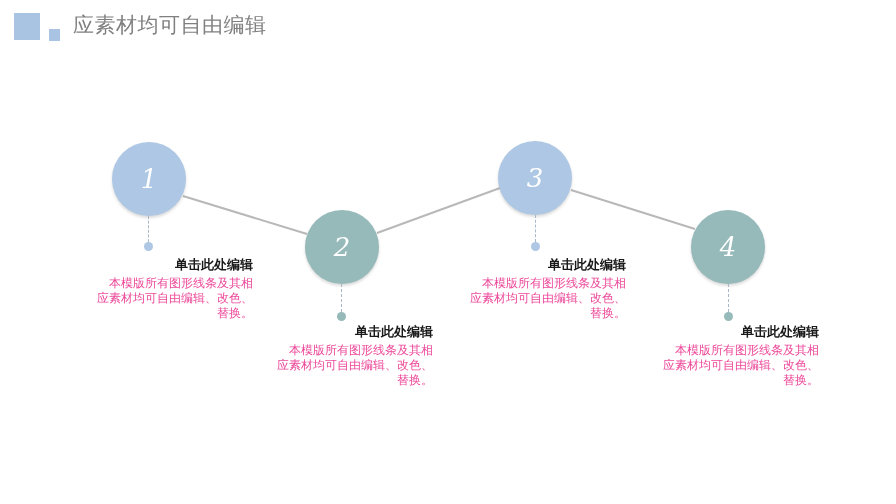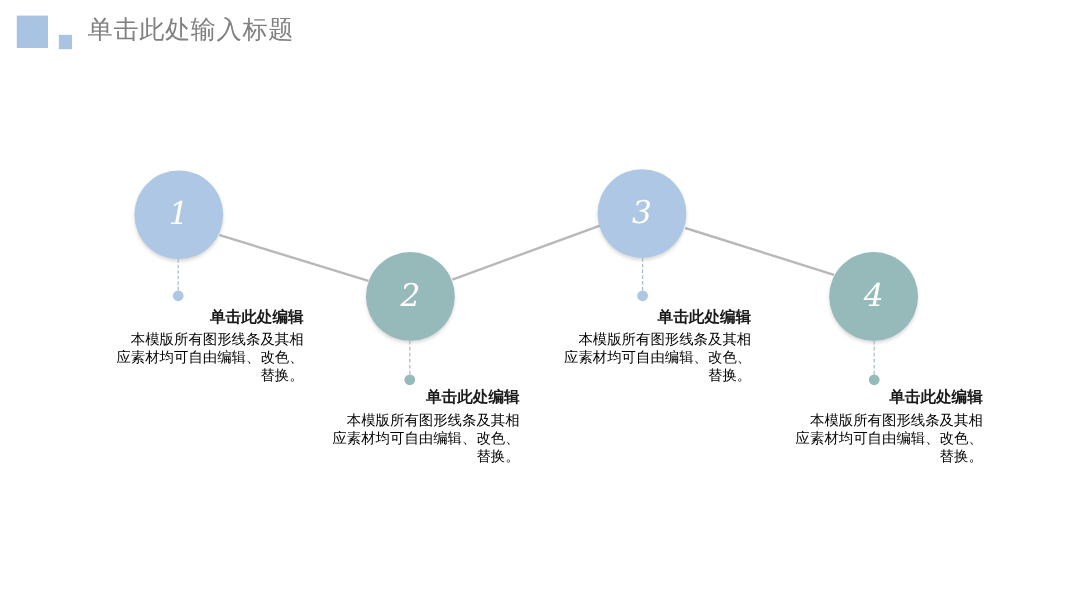--- a/index.html
+++ b/index.html
@@ -18,28 +18,28 @@
       box-shadow: 0 2px 3px rgba(0,0,0,0.15);
     }
     .c-blue { background: #adc7e4; }
     .c-teal { background: #96b9ba; }
     .stem { position: absolute; width: 0; border-left: 1px dashed #a9b8c6; }
     .dot { position: absolute; width: 9px; height: 9px; border-radius: 50%; }
     .d-blue { background: #adc7e4; }
     .d-teal { background: #96b9ba; }
     .block { position: absolute; width: 180px; text-align: right; }
     .block .h { font-size: 13px; font-weight: bold; color: #1a1a1a; line-height: 18px; margin-bottom: 2px; }
-    .block .b { font-size: 12px; color: #000000; line-height: 15px; }
+    .block .b { font-size: 12px; color: #ec4899; line-height: 15px; }
   </style>
 </head>
 <body>
 
 <div class="sq-big"></div>
 <div class="sq-small"></div>
-<div class="title">单击此处输入标题</div>
+<div class="title">应素材均可自由编辑</div>
 
 <svg class="lines" width="896" height="504">
   <line x1="183" y1="196" x2="307" y2="234" stroke="#b8b8b8" stroke-width="2"></line>
   <line x1="377" y1="233" x2="500" y2="188" stroke="#b8b8b8" stroke-width="2"></line>
   <line x1="571" y1="190" x2="695" y2="229" stroke="#b8b8b8" stroke-width="2"></line>
 </svg>
 
 <div class="circle c-blue" style="left:112px; top:142px;">
   <span>1</span>
 </div>

